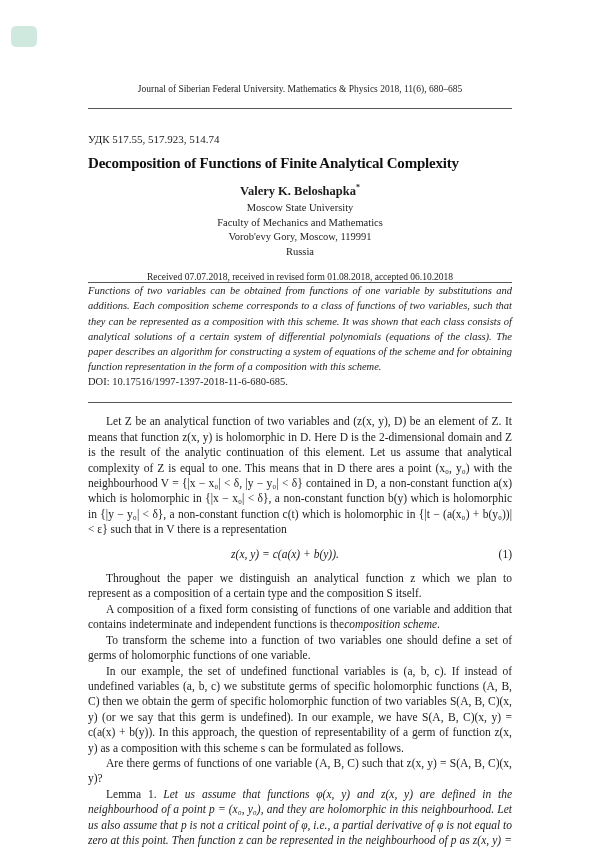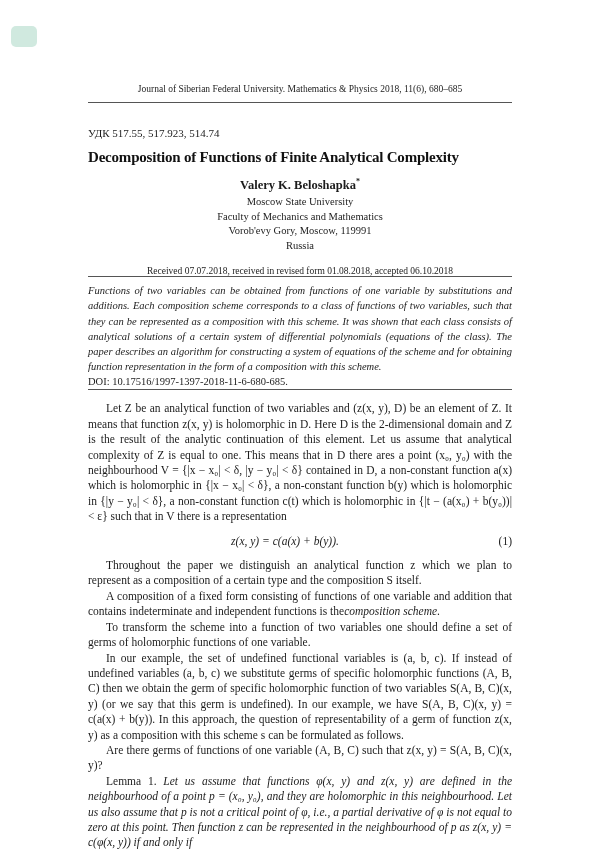--- a/index.html
+++ b/index.html
@@ -15,41 +15,41 @@
   .corner-badge{
     position:absolute;left:11px;top:26px;
     width:26px;height:21px;border-radius:5px;
     background:#a9d7c5;opacity:.55;
   }
   .content{
     position:absolute;left:88px;top:0;width:424px;
   }
   .journal-line{
     margin-top:84px;text-align:center;font-size:9.5px;color:#222;
-    padding-bottom:8px;border-bottom:1px solid #555;
+    padding-bottom:14px;border-bottom:1px solid #555;
   }
   .udc{margin-top:24px;font-size:11px;}
   .title{
     margin-top:9px;font-size:15px;font-weight:bold;letter-spacing:-0.2px;
     line-height:1.2;color:#111;
   }
   .author-block{margin-top:11px;text-align:center;}
   .author-name{font-size:12.5px;font-weight:bold;}
   .author-name sup{font-size:8px;}
   .affiliation{font-size:10.5px;line-height:1.38;margin-top:2px;color:#222;}
   .received{
     margin-top:13px;text-align:center;font-size:9.5px;color:#222;
     border-bottom:1px solid #555;
   }
   .abstract{
-    margin-top:6px;font-style:italic;font-size:10.5px;line-height:1.45;
+    font-style:italic;font-size:10.5px;line-height:1.45;
     text-align:justify;color:#222;
   }
   .keywords{margin-top:9px;font-style:italic;font-size:10.5px;}
-  .doi{margin-top:2px;font-size:10.5px;padding-bottom:2px;border-bottom:1px solid #555;}
+  .doi{margin-top:2px;font-size:10.5px;padding-bottom:15px;border-bottom:1px solid #555;}
   .body-text{margin-top:11px;font-size:11.5px;line-height:1.34;text-align:justify;}
   .body-text p{margin:0;text-indent:18px;}
   .eq-row{
     display:flex;align-items:center;margin:9px 0 9px 0;
   }
   .eq-formula{flex:1;text-align:center;font-style:italic;font-size:11.5px;}
   .eq-number{width:30px;text-align:right;font-style:normal;font-size:11.5px;}
   .lemma{margin-top:8px;}
   .lemma .lemma-label{font-weight:normal;font-style:normal;}
   .lemma .lemma-body{font-style:italic;}

